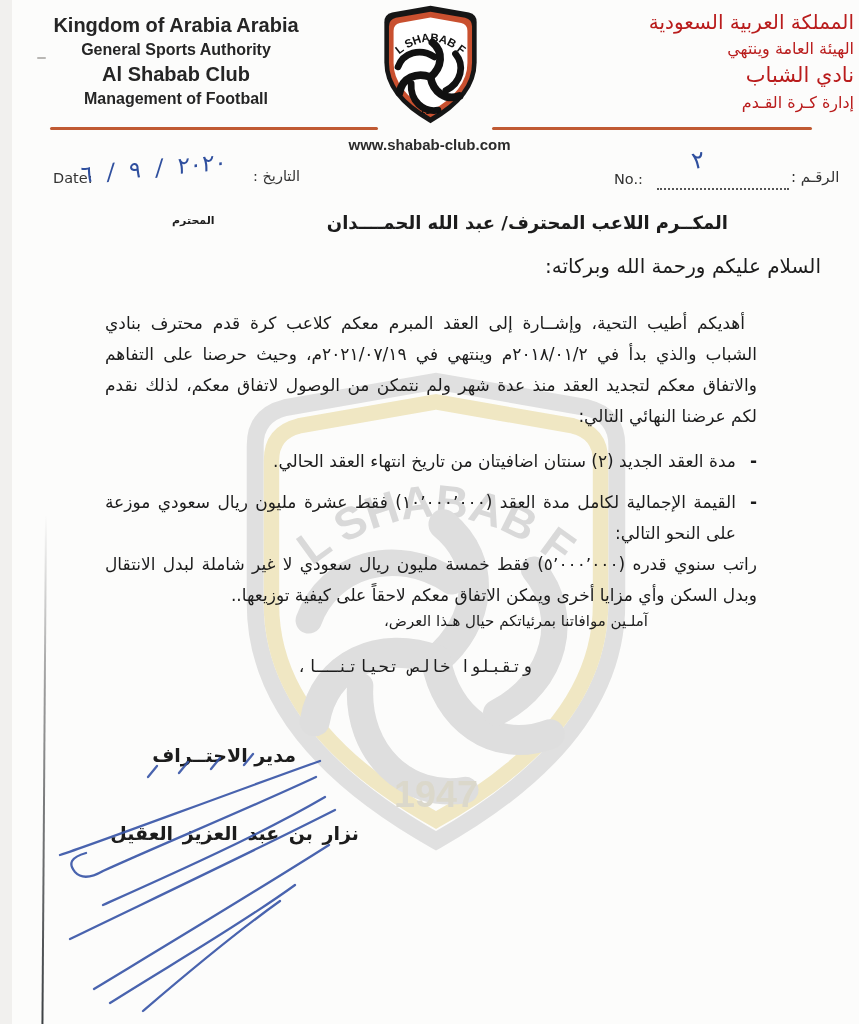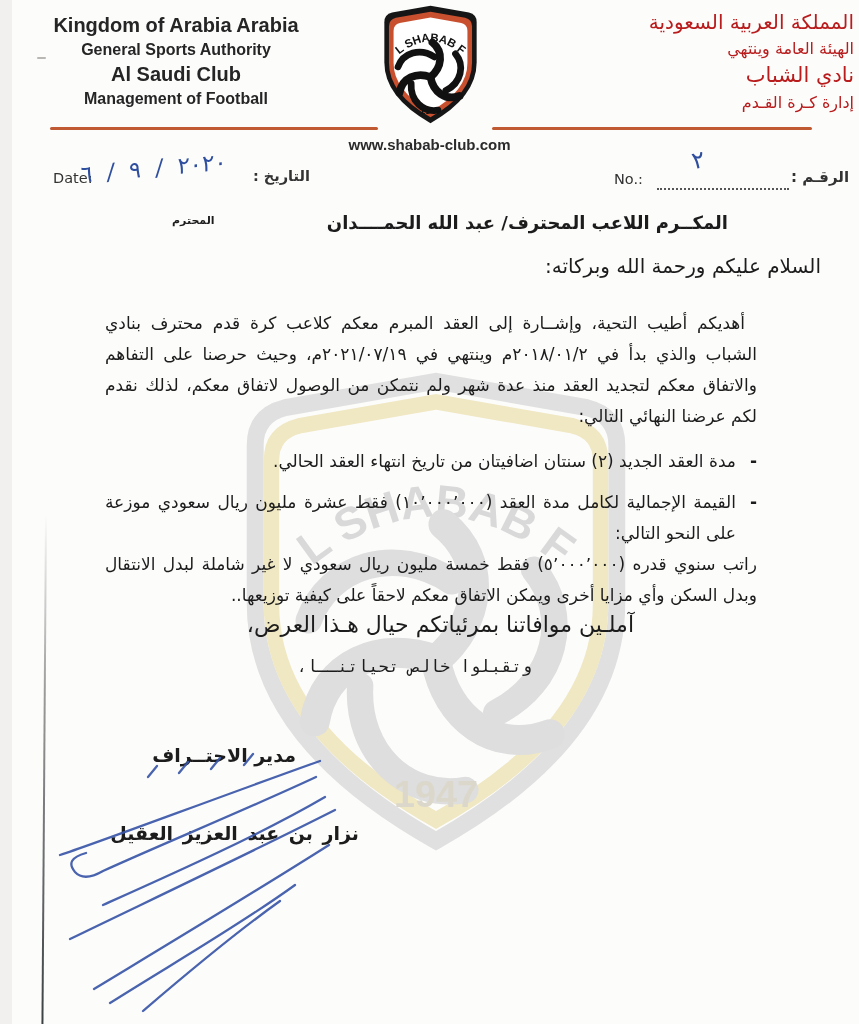--- a/index.html
+++ b/index.html
@@ -28,21 +28,21 @@
   .hdr-ar .l4{font-size:16px;line-height:25px;}
   .logo{position:absolute;left:371px;top:2px;width:119px;height:125px;z-index:3;}
   .rule{position:absolute;top:127px;height:3px;background:#c05a33;border-radius:2px;z-index:1;}
   .rule.left{left:50px;width:328px;}
   .rule.right{left:492px;width:320px;}
   .website{position:absolute;top:136px;left:0;width:100%;text-align:center;
     font-family:"Liberation Sans",sans-serif;font-weight:bold;font-size:15px;color:#2b2b2b;z-index:2;}
 
   
   .lbl{position:absolute;font-size:14.5px;color:#333;z-index:2;}
-  .lbl.rtl{direction:rtl;font-weight:bold;}
+  .lbl.rtl{direction:rtl;}
   .hand{position:absolute;color:#2f4f9e;z-index:4;font-weight:normal;}
   .hand-date{left:80px;top:155px;font-size:23px;transform:rotate(-5deg) skewX(-6deg);
     direction:ltr;word-spacing:7px;letter-spacing:1px;}
   .hand-no{left:692px;top:146px;font-size:24px;transform:rotate(-12deg);}
   .dotline{position:absolute;left:657px;top:172px;width:132px;height:16px;
     border-bottom:2px dotted #555;z-index:2;}
 
   
   .txt{position:absolute;z-index:2;}
   .rtl{direction:rtl;}
@@ -52,21 +52,21 @@
   .para{left:105px;width:652px;font-size:17px;line-height:1.82;
     text-align:justify;text-align-last:right;}
   .intro{top:308px;text-indent:12px;}
   .bullet{left:105px;width:652px;display:flex;direction:rtl;gap:14px;
     font-size:17px;line-height:1.8;position:absolute;z-index:2;}
   .bullet .dash{flex:0 0 auto;font-weight:bold;}
   .bullet .btext{flex:1 1 auto;text-align:justify;text-align-last:right;}
   .b1{top:446px;}
   .b2{top:487px;}
   .salary{top:549px;}
-  .hope{top:612px;right:225px;font-size:22px;}
+  .hope{top:612px;right:211px;font-size:15px;}
   .closing{top:656px;right:327px;font-size:17px;font-family:Liberation Mono, monospace;}
   .sig-title{top:744px;right:563px;font-weight:bold;font-size:19px;}
   .sig-name{top:822px;right:500px;font-weight:bold;font-size:19px;word-spacing:3px;}
   .sig-svg{position:absolute;left:48px;top:733px;width:332px;height:284px;z-index:5;}
 
   .watermark{position:absolute;left:210px;top:353px;width:452px;height:516px;z-index:0;opacity:.85;}
 </style>
 </head>
 <body>
 
@@ -90,21 +90,21 @@
       <path d="M76 92 C92 84 96 66 86 54" stroke-width="7"></path>
       <path d="M76 92 C92 84 96 66 86 54" stroke-width="7" transform="rotate(120 60 78)"></path>
       <path d="M76 92 C92 84 96 66 86 54" stroke-width="7" transform="rotate(240 60 78)"></path>
     </g>
     <text x="60" y="117" text-anchor="middle" font-size="10" font-weight="bold" fill="#d6d2c3" font-family="Liberation Sans, sans-serif">1947</text>
   </svg>
 
   <div class="hdr-en">
     <div class="l1">Kingdom of Arabia Arabia</div>
     <div class="l2">General Sports Authority</div>
-    <div class="l3">Al Saudi Club</div>
+    <div class="l3">Al Shabab Club</div>
     <div class="l4">Management of Football</div>
   </div>
 
   <svg class="logo" viewBox="0 0 120 130" aria-hidden="true">
     <path d="M60 4 L100 11 Q108 13 108 21 L108 63 Q108 99 60 126 Q12 99 12 63 L12 21 Q12 13 20 11 Z" fill="#161616"></path>
     <path d="M60 4 L100 11 Q108 13 108 21 L108 63 Q108 99 60 126 Q12 99 12 63 L12 21 Q12 13 20 11 Z" fill="#c9502f" transform="translate(60,65) scale(0.90) translate(-60,-65)"></path>
     <path d="M60 4 L100 11 Q108 13 108 21 L108 63 Q108 99 60 126 Q12 99 12 63 L12 21 Q12 13 20 11 Z" fill="#ffffff" transform="translate(60,65) scale(0.80) translate(-60,-65)"></path>
     <path id="logo-arc" d="M27 55 Q60 27 93 55" fill="none"></path>
     <text font-size="12" font-weight="bold" fill="#111" font-family="Liberation Sans, sans-serif">
       <textPath href="#logo-arc" startOffset="50%" text-anchor="middle">AL SHABAB FC</textPath>

